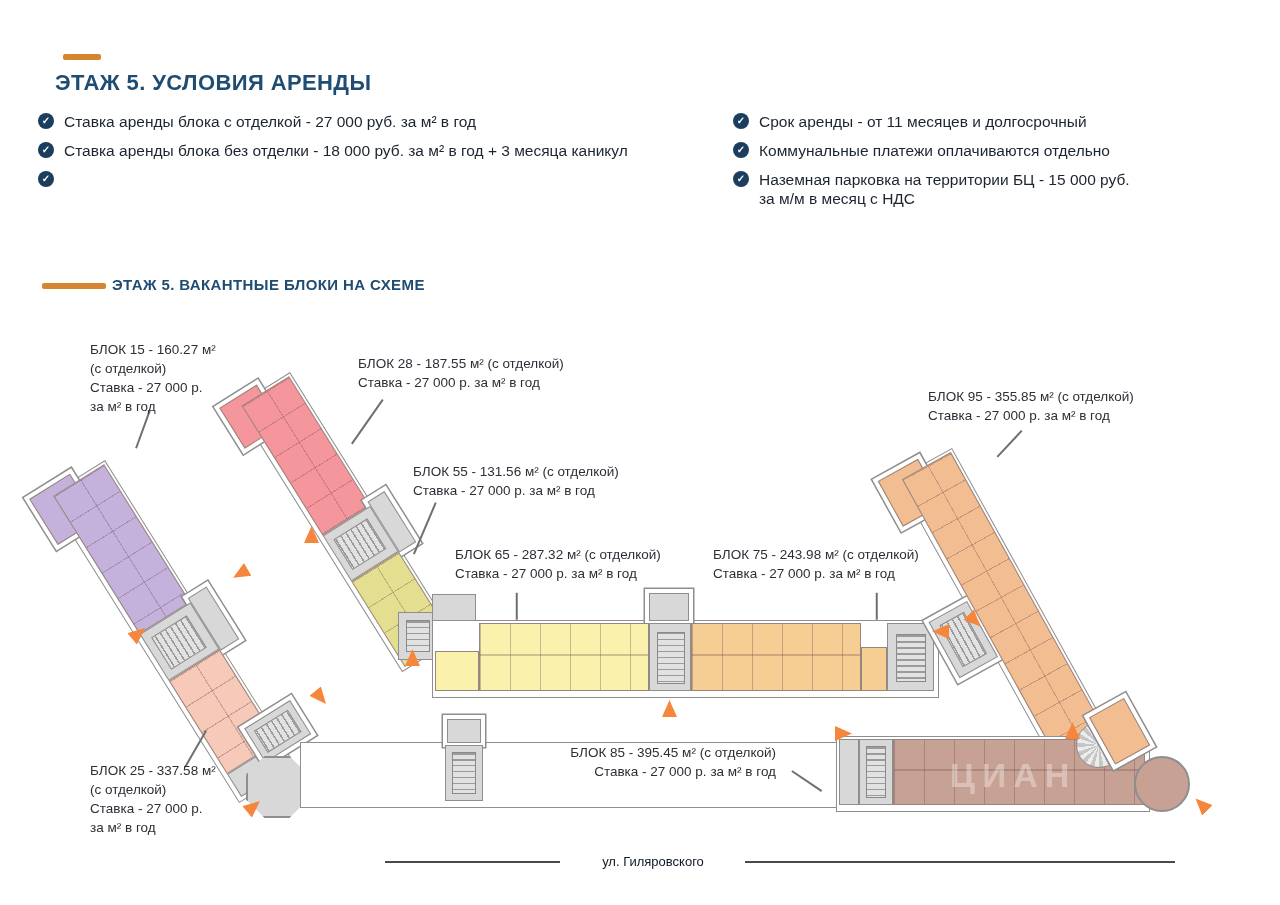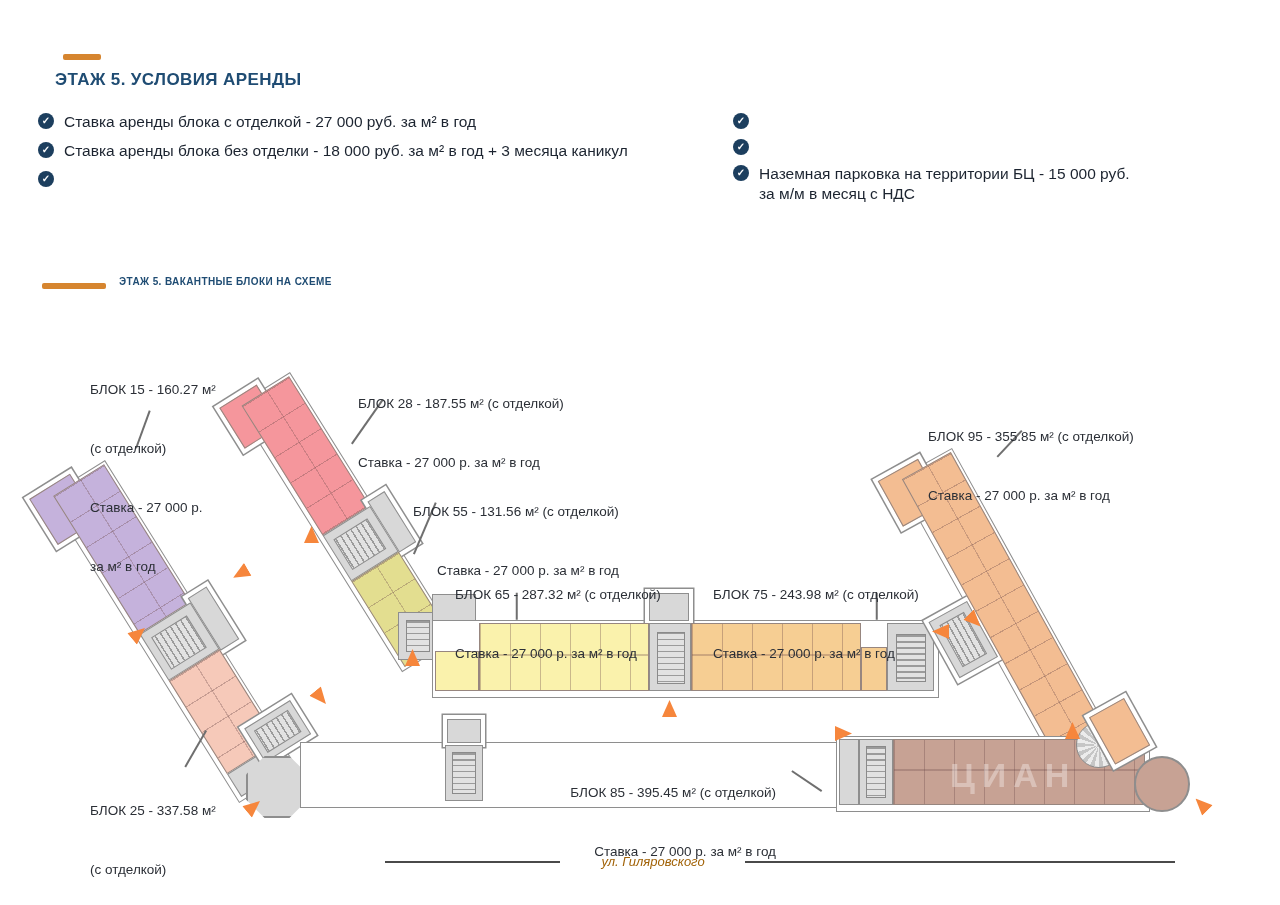--- a/index.html
+++ b/index.html
@@ -24,61 +24,63 @@
       repeating-linear-gradient(90deg, rgba(110,75,75,.35) 0 1px, transparent 1px 30px),
       linear-gradient(transparent 0 46%, rgba(110,75,75,.30) 46% 48%, transparent 48%);}
   .hatch{background:repeating-linear-gradient(to bottom,#9b9b9b 0 1.5px,#e2e2e2 1.5px 6px);
          border:1px solid #8a8a8a;box-sizing:border-box;}
   .fan{background:repeating-conic-gradient(#c6c6c6 0 12deg,#ececec 12deg 24deg);border:1px solid #8a8a8a;}
   .outpiece{box-shadow:0 0 0 4px #fff, 0 0 0 5.5px #8e8e8e;}
   .oct{clip-path:polygon(30% 0,70% 0,100% 30%,100% 70%,70% 100%,30% 100%,0 70%,0 30%);}
   .arrow{position:absolute;width:17px;height:15px;clip-path:polygon(0 0,100% 50%,0 100%);}
   .leader{position:absolute;height:1.5px;background:#6f6f6f;transform-origin:0 50%;}
   .lbl{position:absolute;font-size:13.5px;line-height:1.4;font-weight:500;color:#2b2f36;white-space:nowrap;z-index:5;}
-  .lbl span{display:block;margin-top:40px;}
+  .lbl span{display:block;}
   .stline{position:absolute;height:2px;background:#4a4a4a;}
-  .street{position:absolute;font-size:13px;color:#a16207;text-align:center;font-style:italic;}
+  .street{position:absolute;font-size:13px;color:#0f172a;text-align:center;}
   .wm{position:absolute;font-size:34px;font-weight:700;letter-spacing:7px;color:rgba(255,255,255,.34);z-index:4;}
 </style>
 </head>
 <body>
 
 <div class="dash" style="left: 63px; top: 54px; width: 38px; background-color: rgb(214, 133, 47);"></div>
 
-<div class="h-title" style="left:55px;top:70px;font-size:17px;">ЭТАЖ 5. УСЛОВИЯ АРЕНДЫ</div>
+<div class="h-title" style="left:55px;top:70px;font-size:22px;">ЭТАЖ 5. УСЛОВИЯ АРЕНДЫ</div>
 
 <div class="bullets" style="left:38px;top:112px;width:650px;">
   <div class="bullet">
     <span class="chk">✓</span>
     <span>Ставка аренды блока с отделкой - 27 000 руб. за м² в год</span>
   </div>
   <div class="bullet">
     <span class="chk">✓</span>
     <span>Ставка аренды блока без отделки - 18 000 руб. за м² в год + 3 месяца каникул</span>
   </div>
   <div class="bullet">
     <span class="chk">✓</span>
   </div>
 </div>
 
 <div class="bullets" style="left:733px;top:112px;width:420px;">
   <div class="bullet">
     <span class="chk">✓</span>
-  </div>
-  <div class="bullet">
-    <span class="chk">✓</span>
+    <span>Срок аренды - от 11 месяцев и долгосрочный</span>
+  </div>
+  <div class="bullet">
+    <span class="chk">✓</span>
+    <span>Коммунальные платежи оплачиваются отдельно</span>
   </div>
   <div class="bullet" style="max-width:400px;">
     <span class="chk">✓</span>
     <span style="max-width:378px;white-space:normal;">Наземная парковка на территории БЦ - 15 000 руб. за м/м в месяц с НДС</span>
   </div>
 </div>
 
 <div class="dash" style="left: 42px; top: 283px; width: 64px; background-color: rgb(214, 133, 47);"></div>
-<div class="h-title" style="left:119px;top:276px;font-size:10px;">ЭТАЖ 5. ВАКАНТНЫЕ БЛОКИ НА СХЕМЕ</div>
+<div class="h-title" style="left:112px;top:276px;font-size:15px;">ЭТАЖ 5. ВАКАНТНЫЕ БЛОКИ НА СХЕМЕ</div>
 
 <div class="plan">
 
   <div class="wing" style="left:105px;top:460px;width:360px;height:66px;transform:rotate(58deg);">
     <div class="piece outpiece" style="left: -8px; top: 36px; width: 54px; height: 48px; background-color: rgb(197, 178, 220);"></div>
     <div class="piece rooms" style="left: 2px; top: 2px; width: 163px; height: 60px; background-color: rgb(197, 178, 220);"></div>
     <div class="piece gray outpiece" style="left:160px;top:-20px;width:62px;height:22px;"></div>
     <div class="piece gray" style="left:165px;top:2px;width:55px;height:60px;">
       <div class="hatch" style="position:absolute;left:8px;top:9px;width:38px;height:42px;"></div>
     </div>
@@ -173,21 +175,21 @@
   <div class="lbl" style="left:90px;top:341px;">
     <span>БЛОК 15 - 160.27 м²</span>
     <span>(с отделкой)</span>
     <span>Ставка - 27 000 р.</span>
     <span>за м² в год</span>
   </div>
   <div class="lbl" style="left:358px;top:355px;">
     <span>БЛОК 28 - 187.55 м² (с отделкой)</span>
     <span>Ставка - 27 000 р. за м² в год</span>
   </div>
-  <div class="lbl" style="left:413px;top:463px;text-align:right;">
+  <div class="lbl" style="left:413px;top:463px;">
     <span>БЛОК 55 - 131.56 м² (с отделкой)</span>
     <span>Ставка - 27 000 р. за м² в год</span>
   </div>
   <div class="lbl" style="left:455px;top:546px;">
     <span>БЛОК 65 - 287.32 м² (с отделкой)</span>
     <span>Ставка - 27 000 р. за м² в год</span>
   </div>
   <div class="lbl" style="left:713px;top:546px;">
     <span>БЛОК 75 - 243.98 м² (с отделкой)</span>
     <span>Ставка - 27 000 р. за м² в год</span>

